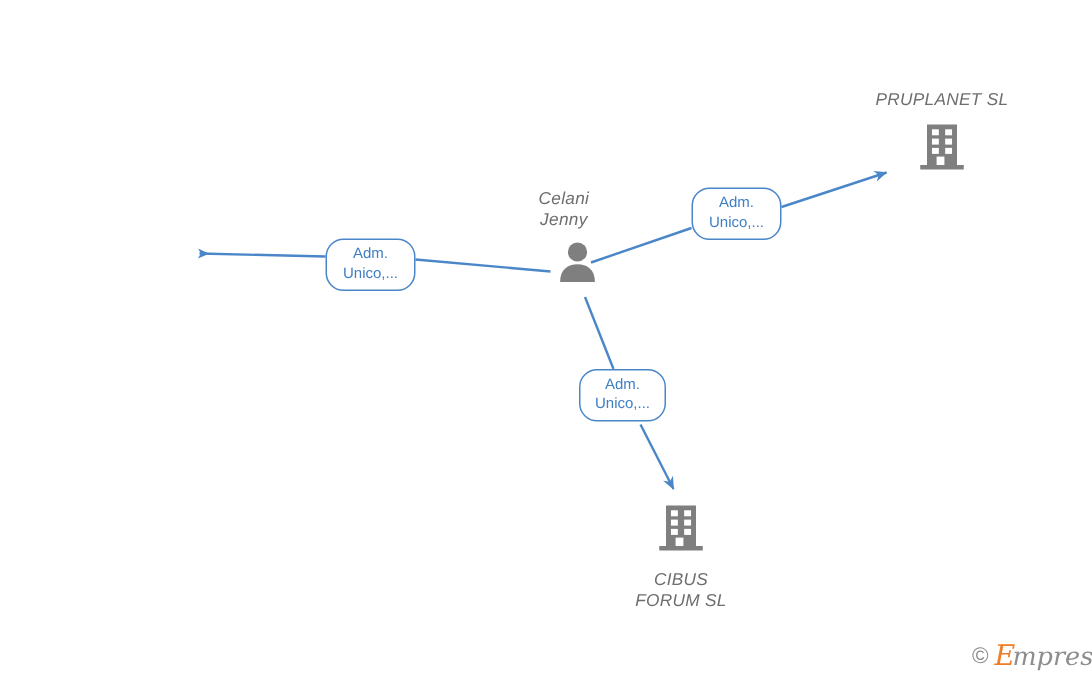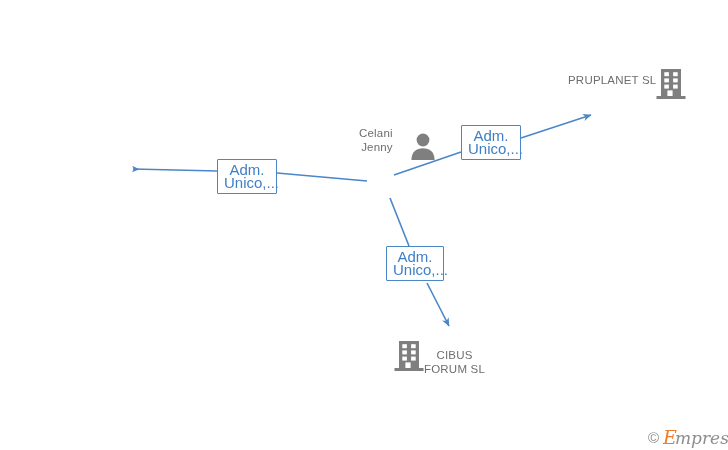--- a/index.html
+++ b/index.html
@@ -18,50 +18,51 @@
   #edges {
     position: absolute;
     left: 0;
     top: 0;
     width: 728px;
     height: 450px;
   }
   .node {
     position: absolute;
     display: flex;
-    flex-direction: row;
+    flex-direction: column;
     align-items: center;
+    font-style: italic;
   }
   .node-label {
     color: #6e6e6e;
     font-size: 11.5px;
     line-height: 14px;
     text-align: center;
     white-space: pre-line;
     letter-spacing: 0.2px;
   }
   .node-label.bold {
     font-weight: bold;
     color: #666666;
   }
   .node-label.left {
-    text-align: right;
+    text-align: center;
     align-self: flex-start;
   }
   .node-icon {
     line-height: 0;
   }
   .edge-label {
     position: absolute;
     box-sizing: border-box;
     border: 1.4px solid #4a86c8;
-    border-radius: 1px;
+    border-radius: 12px;
     background: #ffffff;
     color: #3f7fc4;
-    font-size: 15px;
+    font-size: 10px;
     line-height: 13px;
     text-align: center;
     padding: 3px 6px 4px 6px;
     white-space: pre-line;
   }
   #watermark {
     position: absolute;
     display: flex;
     align-items: center;
     gap: 4px;

